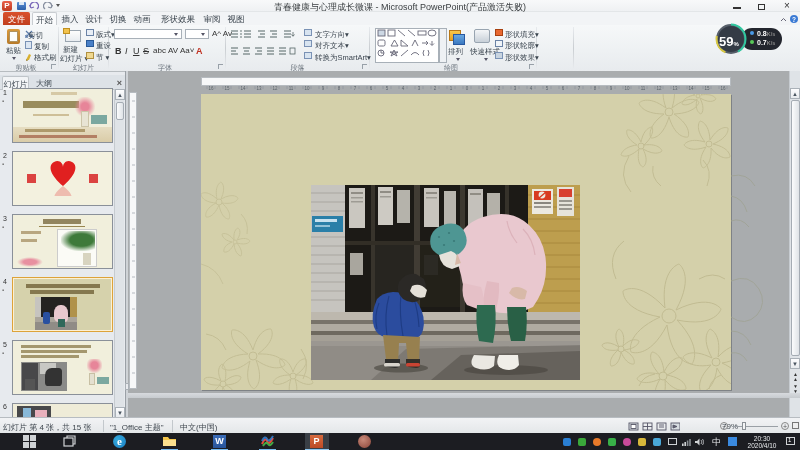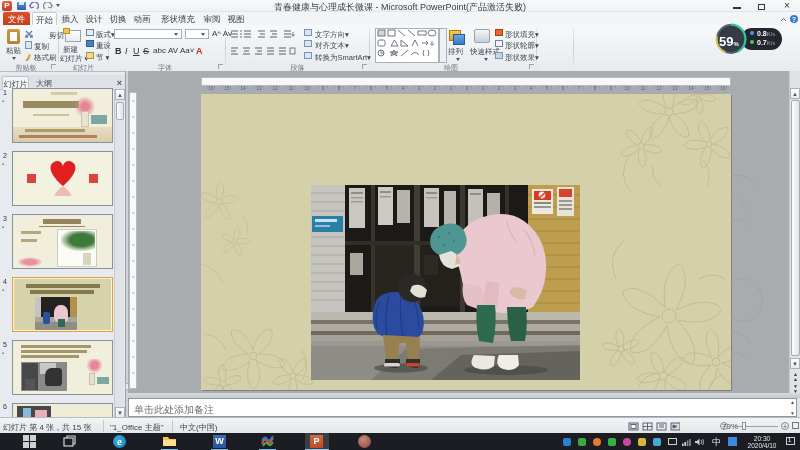--- a/index.html
+++ b/index.html
@@ -82,21 +82,21 @@
     <div class="abs" style="left:758px;top:4px;width:7px;height:6px;border:1.2px solid #333"></div>
     <div class="abs" style="left:784px;top:1px;font-size:10px;color:#333;line-height:10px">×</div>
   </div>
   <div class="abs" id="tabs">
     <div class="tab" id="ftab">文件</div>
     <div class="tab" id="hometab">开始</div>
     <div class="tab" style="left:59px;width:22px">插入</div>
     <div class="tab" style="left:83px;width:22px">设计</div>
     <div class="tab" style="left:107px;width:22px">切换</div>
     <div class="tab" style="left:131px;width:22px">动画</div>
-    <div class="tab" style="left:155px;width:46px">形状填充</div>
+    <div class="tab" style="left:155px;width:46px">形状效果</div>
     <div class="tab" style="left:201px;width:22px">审阅</div>
     <div class="tab" style="left:225px;width:22px">视图</div>
 
     <svg class="abs" style="left:780px;top:5px" width="7" height="5">
         <path d="M1 4 L3.5 1.5 L6 4" stroke="#667" stroke-width="1" fill="none"></path>
       </svg>
     <div class="abs" style="left:790px;top:2.5px;width:8px;height:8px;border-radius:50%;background:#3a7ad4;color:#fff;font-size:6.5px;font-weight:bold;text-align:center;line-height:9px">?</div>
   </div>
   <div class="abs" id="ribbon">
     <div class="sep" style="left:58px"></div>
@@ -109,21 +109,21 @@
     <div class="grp" style="left:0;width:58px">
       <div class="icon" style="left:7px;top:4px;width:13px;height:15px;background:linear-gradient(#d99a3c,#b87a28);border-radius:2px"></div>
       <div class="icon" style="left:9px;top:6px;width:9px;height:11px;background:#fdfdfb;border:1px solid #b0935f"></div>
       <div class="btxt" style="left:6px;top:21px">粘贴</div>
       <div class="icon" style="left:12px;top:32px;width:0;height:0;border-left:2.5px solid transparent;border-right:2.5px solid transparent;border-top:3px solid #556"></div>
       <svg class="icon" style="left:25px;top:5px" width="8" height="8">
           <path d="M1 1 L7 7 M7 1 L1 7" stroke="#5a7aa8" stroke-width="1.2"></path>
           <circle cx="1.5" cy="6.5" r="1.3" fill="none" stroke="#5a7aa8"></circle>
           <circle cx="6.5" cy="6.5" r="1.3" fill="none" stroke="#5a7aa8"></circle>
         </svg>
-      <div class="btxt" style="left:49px;top:6px">剪切</div>
+      <div class="btxt" style="left:28px;top:6px">剪切</div>
       <div class="icon" style="left:25px;top:16px;width:7px;height:8px;background:#dce6f2;border:1px solid #7a92b5"></div>
       <div class="btxt" style="left:34px;top:17px">复制</div>
       <svg class="icon" style="left:25px;top:28px" width="8" height="8">
           <path d="M1 7 L4 1 L6 2 L4 7z" fill="#d8b030"></path>
           <path d="M1 7 L2.5 7.5" stroke="#8a6a10" stroke-width="1"></path>
         </svg>
       <div class="btxt" style="left:34px;top:28px">格式刷</div>
       <div class="glabel" style="left:0;width:52px">剪贴板</div>
       <div class="dlg"></div>
     </div>
@@ -671,25 +671,20 @@
       <path d="M0 240 q14 0 20 14 M0 262 q10 -2 16 8"></path>
     </svg>
     <div id="mscroll">
       <div class="sbtn" style="top:17px;width:10px">▲</div>
       <div class="abs" style="left:1px;top:29px;width:9px;height:256px;background:linear-gradient(90deg,#fbfcfd,#dfe3e7);border:1px solid #a5acb4;border-radius:2px"></div>
       <div class="sbtn" style="top:287px;width:10px">▼</div>
       <div class="abs" style="left:2px;top:301px;width:7px;font-size:5px;color:#333;text-align:center;line-height:5px">▲<br>▲</div>
       <div class="abs" style="left:2px;top:313px;width:7px;font-size:5px;color:#333;text-align:center;line-height:5px">▼<br>▼</div>
     </div>
     <div id="nsplit"></div>
-    <div id="notes">
-        <div>单击此处添加备注</div>
-        <div style="left:auto;right:1px;top:0px;color:#555;font-size:5px">▲</div>
-        <div style="left:auto;right:1px;top:auto;bottom:0px;color:#555;font-size:5px">▼</div>
-      </div>
   </div>
   <div class="abs" id="status">
     <div class="st" style="left:3px">幻灯片 第 4 张，共 15 张</div>
     <div class="ssep" style="left:103px"></div>
     <div class="st" style="left:110px">"1_Office 主题"</div>
     <div class="ssep" style="left:172px"></div>
     <div class="st" style="left:180px">中文(中国)</div>
     <svg class="abs" style="left:628px;top:3.5px" width="52" height="9" fill="none" stroke="#556" stroke-width="0.9">
         <rect x="1" y="1" width="9" height="7" fill="#dfe4e8"></rect>
         <rect x="3" y="2.5" width="5" height="4" fill="#fff"></rect>

